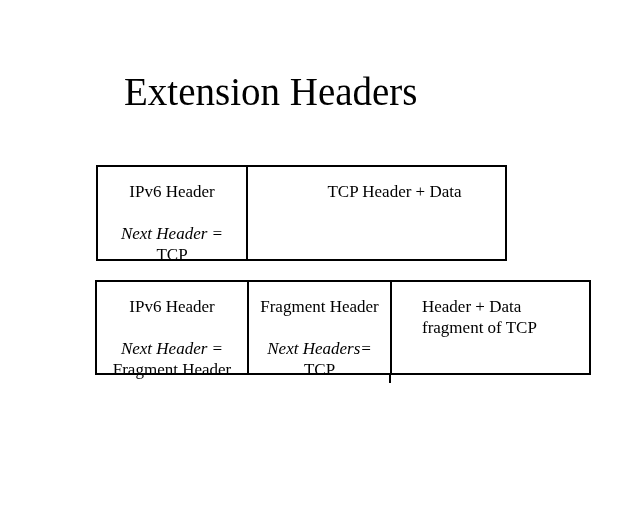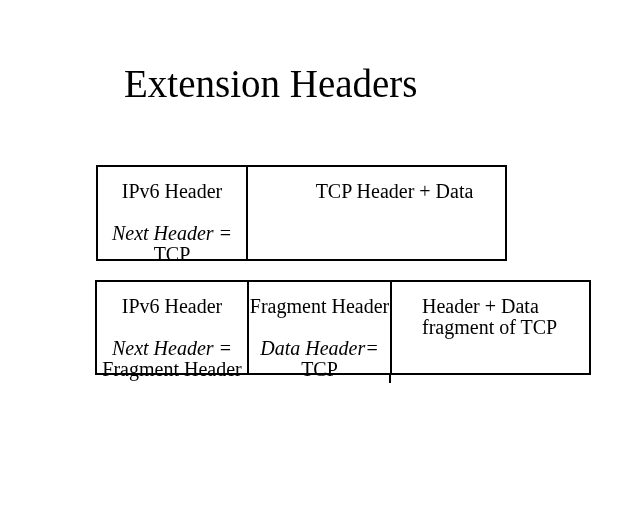--- a/index.html
+++ b/index.html
@@ -10,42 +10,42 @@
     width: 640px;
     height: 512px;
     background: #ffffff;
     color: #000000;
     font-family: "Liberation Serif", serif;
   }
 
   .title {
     position: absolute;
     left: 124px;
-    top: 64px;
+    top: 72px;
     margin: 0;
     font-size: 39px;
     font-weight: 400;
     line-height: 40px;
     white-space: nowrap;
     letter-spacing: 0px;
   }
 
   .box {
     position: absolute;
     display: flex;
     box-sizing: border-box;
     border: 2px solid #000000;
     background: #ffffff;
   }
   .box1 { left: 96px; top: 165px; width: 411px; height: 96px; }
   .box2 { left: 95px; top: 280px; width: 496px; height: 95px; }
 
   .cell {
     box-sizing: border-box;
-    font-size: 20px;
+    font-size: 17px;
     line-height: 21px;
     text-align: center;
     padding-top: 14px;
     overflow: visible;
   }
   .divided { border-right: 2px solid #000000; }
 
   .b1c1 { width: 150px; }
   .b1c2 { flex: 1; padding-left: 36px; }
   .b2c1 { width: 152px; }
@@ -83,21 +83,21 @@
   </div>
 
   <div class="box box2">
     <div class="cell b2c1 divided">
       <div class="ln">IPv6 Header</div>
       <div class="ln gap">Next Header =</div>
       <div class="ln">Fragment Header</div>
     </div>
     <div class="cell b2c2 divided">
       <div class="ln">Fragment Header</div>
-      <div class="ln gap">Data Header=</div>
+      <div class="ln gap">Next Headers=</div>
       <div class="ln">TCP</div>
     </div>
     <div class="cell b2c3">
       <div class="ln">Header + Data</div>
       <div class="ln">fragment of TCP</div>
     </div>
   </div>
 
   <div class="tail"></div>
 

